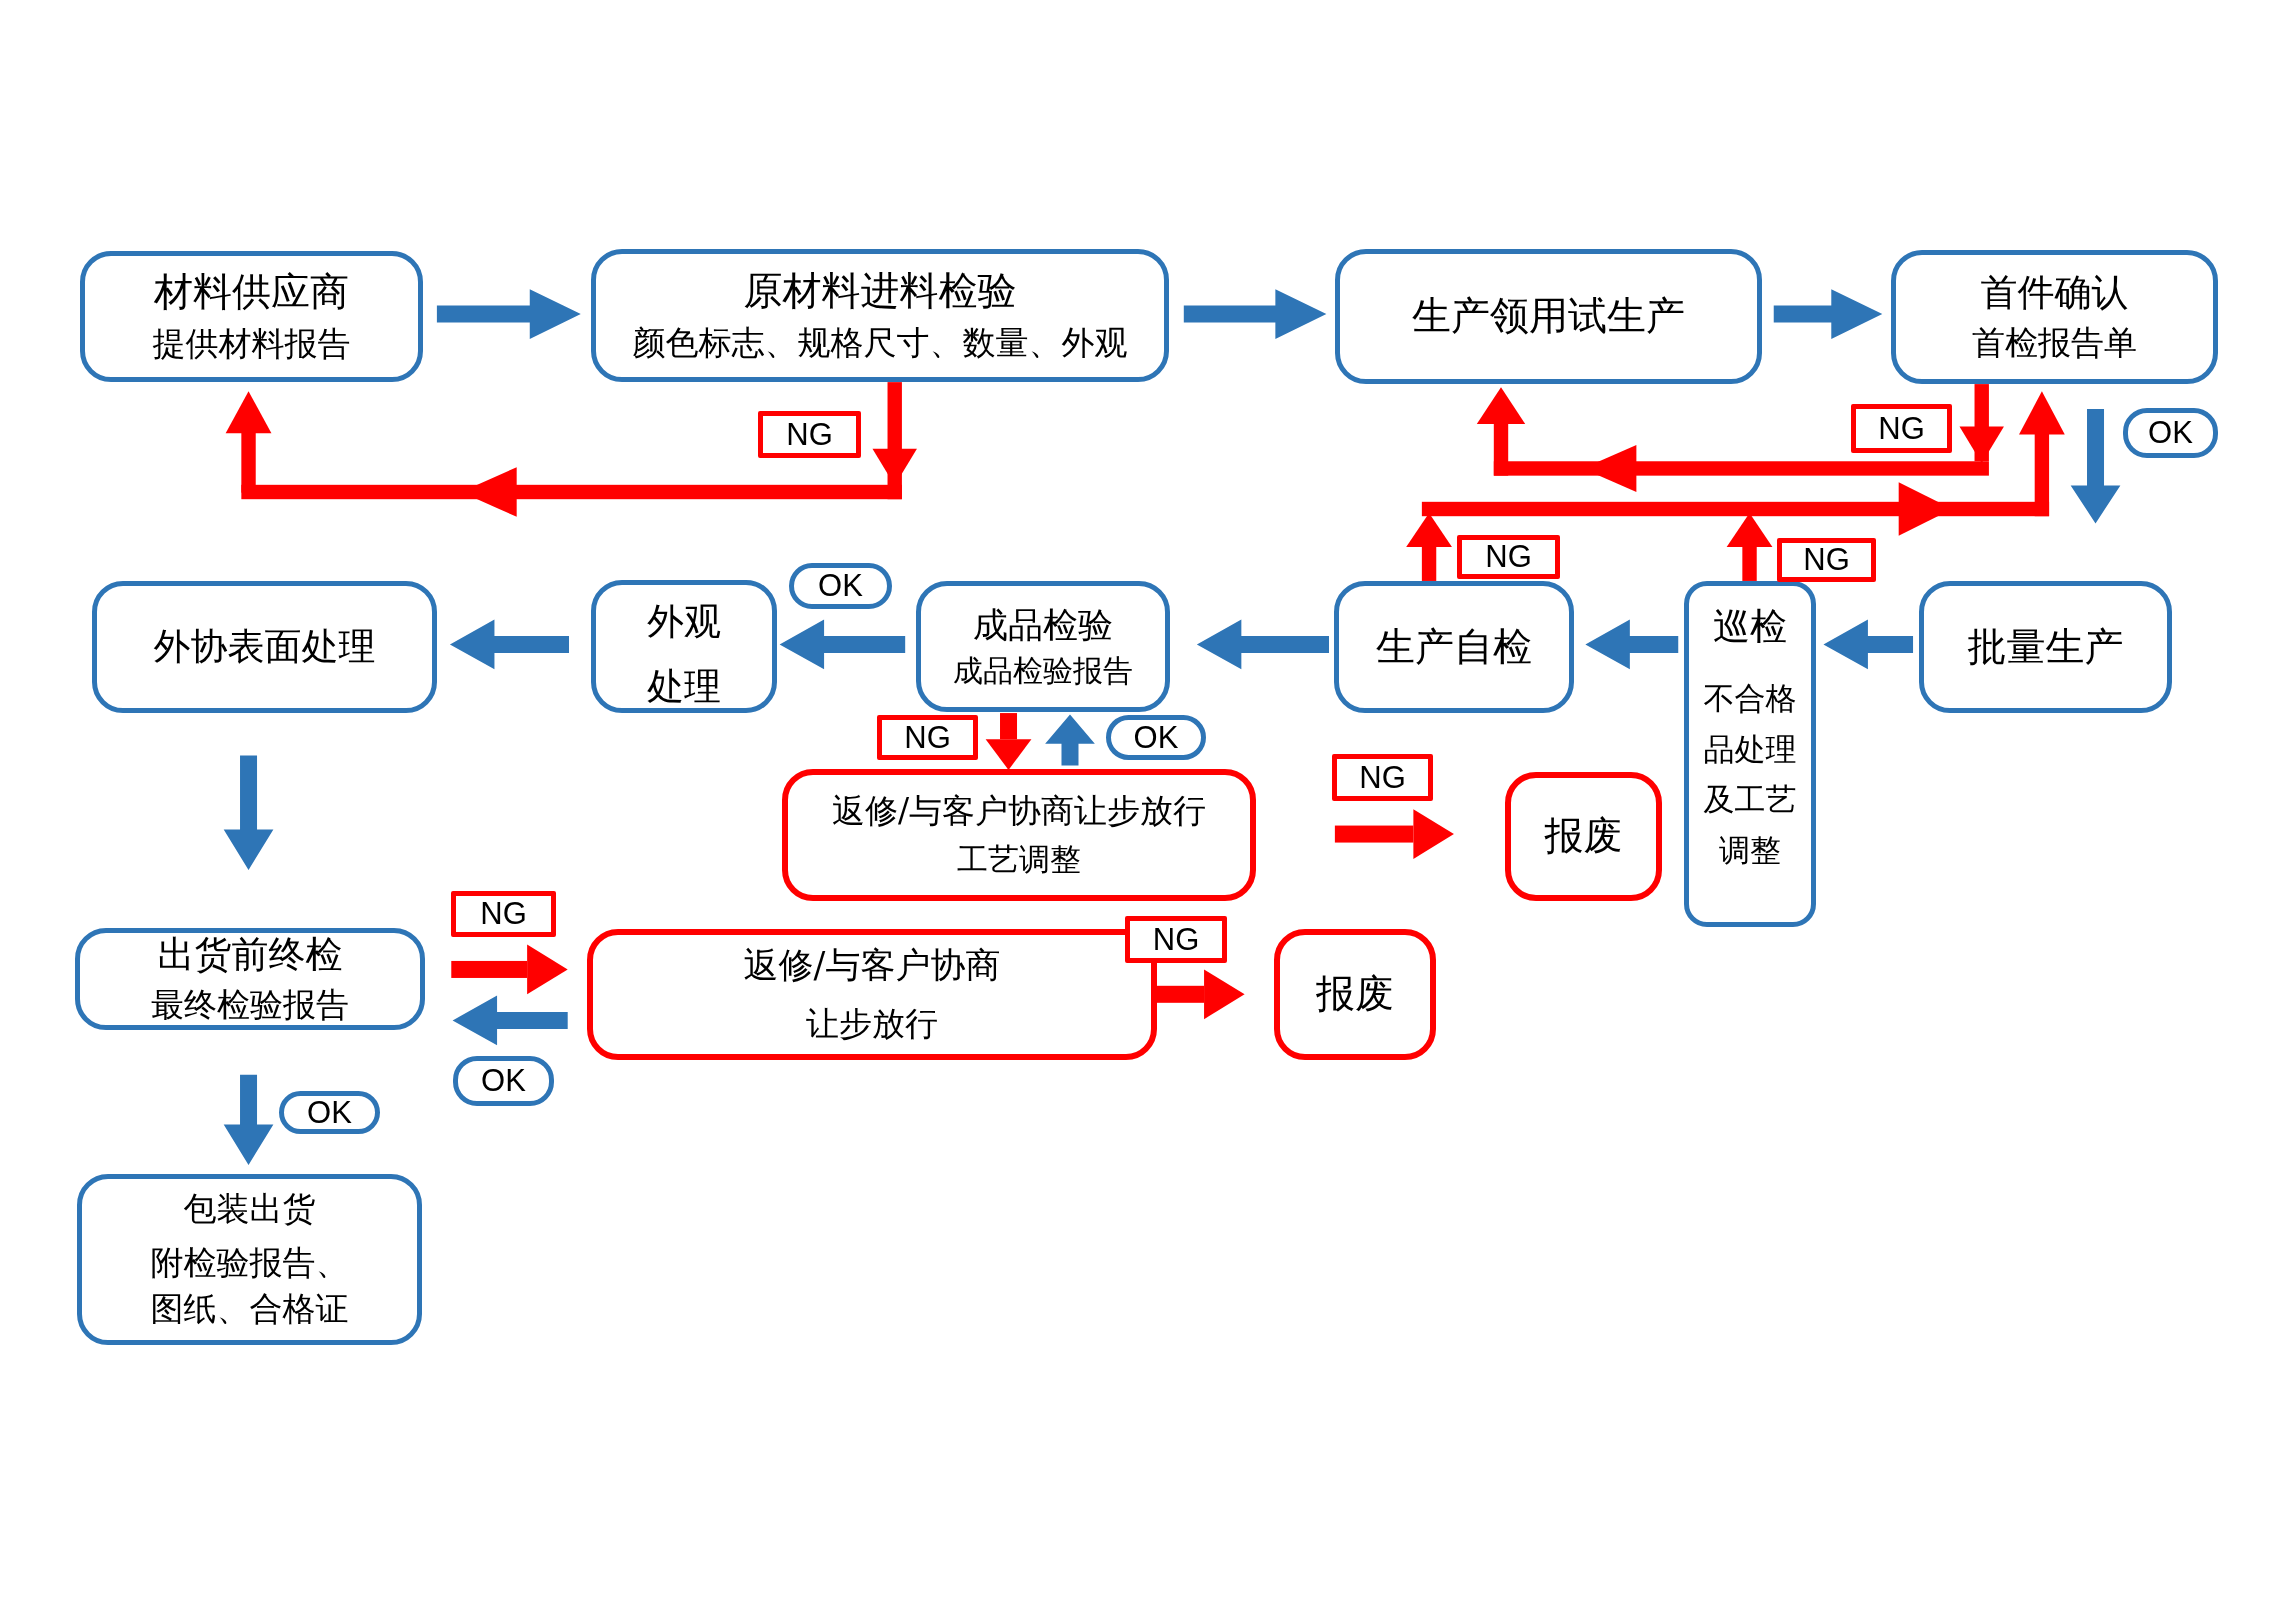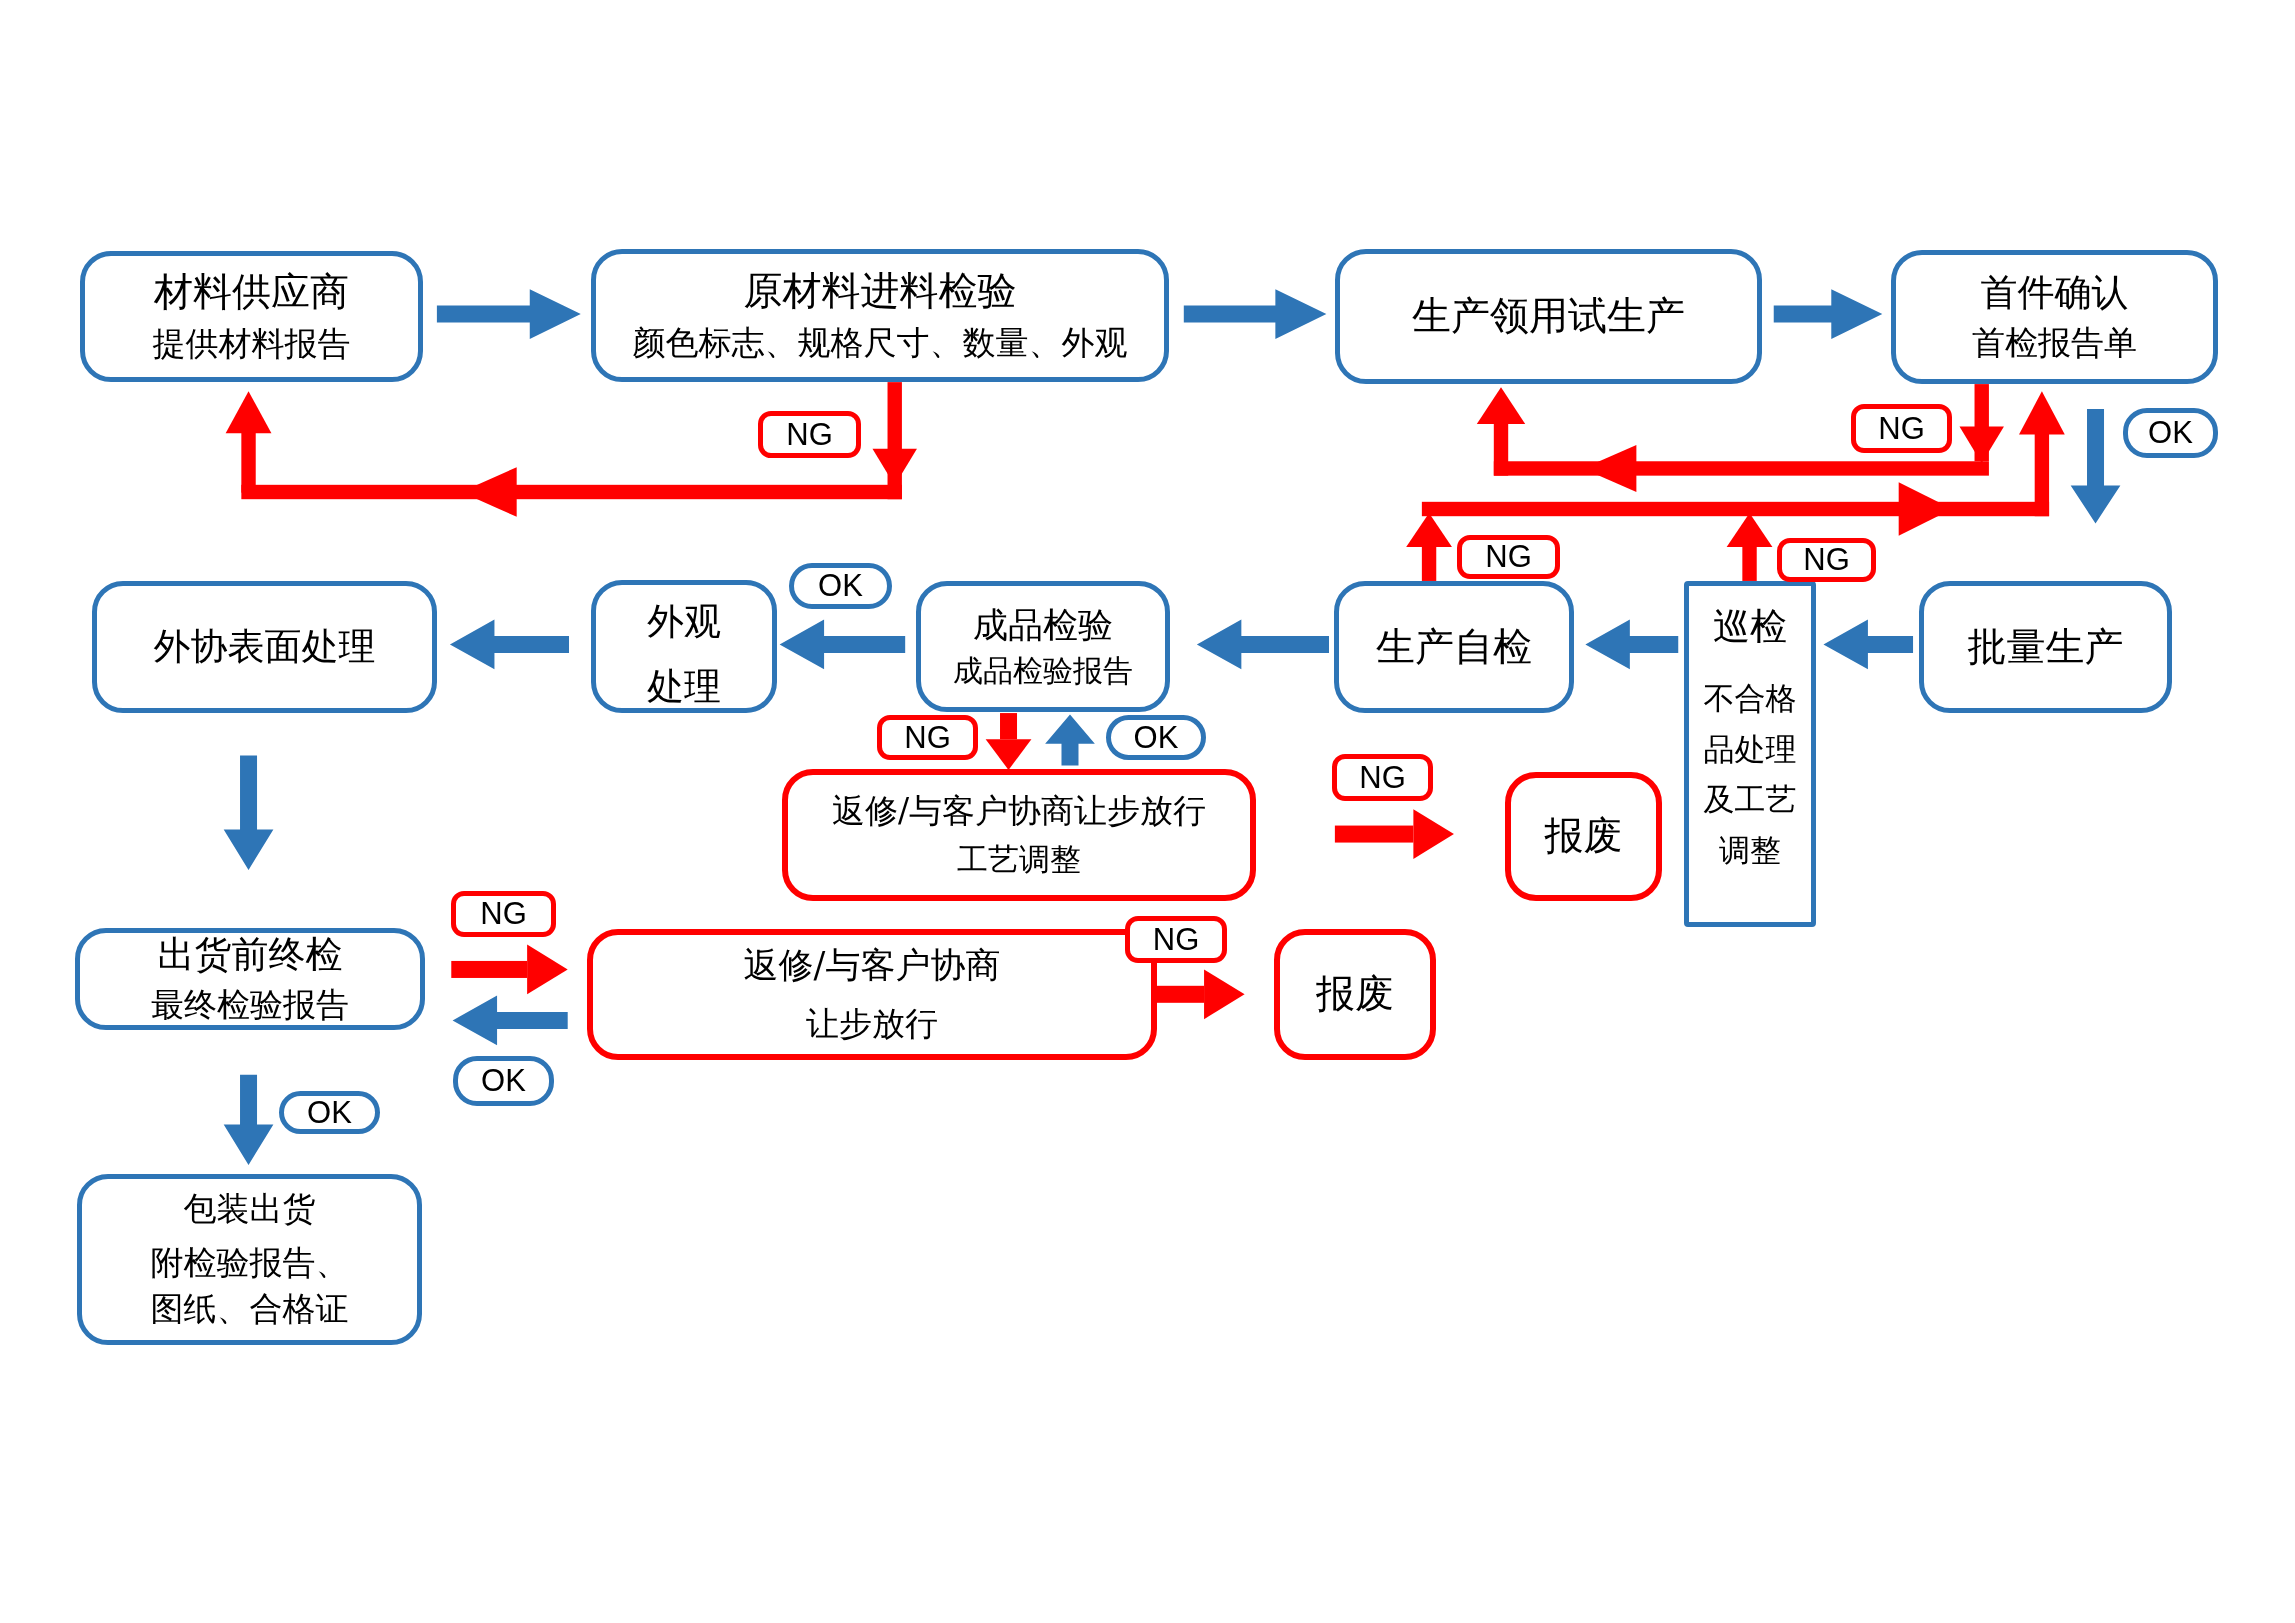--- a/index.html
+++ b/index.html
@@ -22,40 +22,40 @@
   #b4{left:1891px;top:250px;width:327px;height:134px;gap:2.6px;}
   #b4 .ln.big{font-size:37px;}
   #b5{left:92px;top:581px;width:345px;height:132px;}
   #b5 .ln.big{font-size:37px;}
   #b6{left:591px;top:580px;width:186px;height:133px;}
   #b6 .ln.big{font-size:37px;line-height:1.3;margin-top:16px;}
   #b7{left:876px;top:581px;width:254px;height:131px;gap:1.3px;margin-left:40px;}
   #b7 .ln.big{font-size:35px;}
   #b7 .ln{font-size:30px;}
   #b8{left:1334px;top:581px;width:240px;height:132px;}
-  #b9{left:1684px;top:581px;width:132px;height:346px;border-radius:4px;justify-content:flex-start;padding:18.3px 0;gap:11.8px;}
+  #b9{left:1684px;top:581px;width:132px;height:346px;border-radius:23px;justify-content:flex-start;padding:18.3px 0;gap:11.8px;}
   #b9 .ln.big{font-size:37px;margin-bottom:17px;}
   #b9 .ln{font-size:31px;line-height:1.25;}
   #b10{left:1919px;top:581px;width:253px;height:132px;}
   #b11{left:782px;top:769px;width:474px;height:132px;gap:5.2px;}
   #b11 .ln.big{font-size:33px;}
   #b11 .ln{font-size:31px;}
   #b12{left:1505px;top:772px;width:157px;height:129px;}
   #b13{left:75px;top:928px;width:350px;height:102px;gap:2.6px;}
   #b13 .ln.big{font-size:37px;}
   #b14{left:587px;top:929px;width:570px;height:131px;gap:13px;}
   #b14 .ln.big{font-size:35px;}
   #b15{left:1274px;top:929px;width:162px;height:131px;}
   #b16{left:77px;top:1174px;width:345px;height:171px;gap:1.3px;}
   #b16 .ln.big{margin-bottom:7.9px;}
   #b16 .ln{font-size:33px;}
 
   .tag{position:absolute;display:flex;justify-content:center;align-items:center;background:#fff;
        box-sizing:border-box;font-family:"Liberation Sans","DejaVu Sans",sans-serif;font-size:31px;}
-  .tag.red{border:5.9px solid #FF0000;border-radius:13px;}
+  .tag.red{border:5.9px solid #FF0000;border-radius:2px;}
   .tag.blue{border:5.2px solid #2E75B6;border-radius:24px;}
 
   #ln1{left:758px;top:411px;width:103px;height:47px;}
   #ln2{left:1851px;top:404px;width:101px;height:49px;}
   #ln3{left:1457px;top:535px;width:103px;height:44px;}
   #ln4{left:1777px;top:538px;width:99px;height:44px;}
   #ln5{left:877px;top:715px;width:101px;height:45px;}
   #ln6{left:1332px;top:754px;width:101px;height:47px;}
   #ln7{left:451px;top:891px;width:105px;height:46px;}
   #ln8{left:1125px;top:916px;width:102px;height:47px;}

